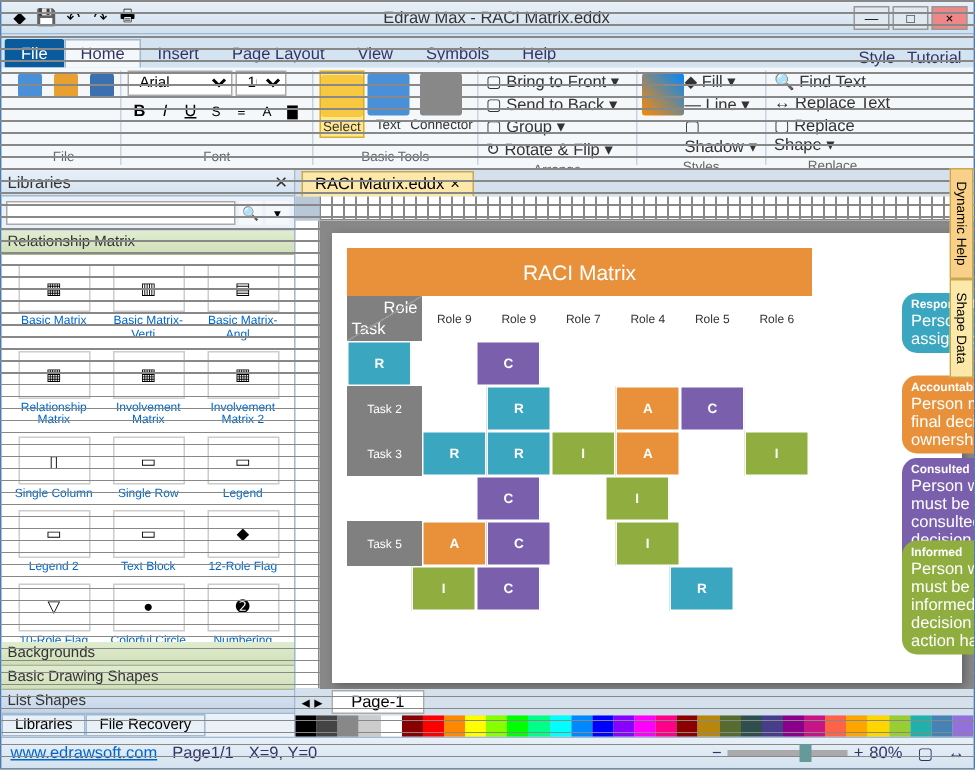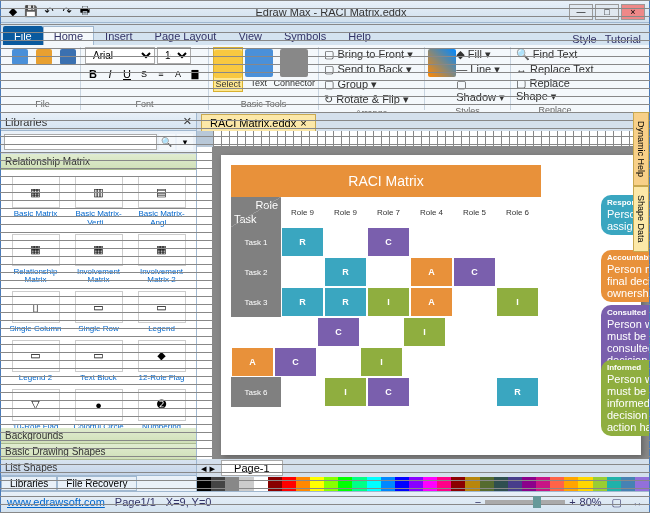--- a/index.html
+++ b/index.html
@@ -303,21 +303,20 @@
                 </div>
                 <div class="raci-role">Role 9</div>
                 <div class="raci-role">Role 9</div>
                 <div class="raci-role">Role 7</div>
                 <div class="raci-role">Role 4</div>
                 <div class="raci-role">Role 5</div>
                 <div class="raci-role">Role 6</div>
               </div>
             <div id="racibody">
                 <div class="raci-row">
-                  <div class="raci-task">Task 1</div>
                   <div class="raci-cell" style="background:#3aa6c0">R</div>
                   <div class="raci-cell" style="background:#fff"></div>
                   <div class="raci-cell" style="background:#7a5fad">C</div>
                   <div class="raci-cell" style="background:#fff"></div>
                   <div class="raci-cell" style="background:#fff"></div>
                   <div class="raci-cell" style="background:#fff"></div>
                 </div>
                 <div class="raci-row">
                   <div class="raci-task">Task 2</div>
                   <div class="raci-cell" style="background:#fff"></div>
@@ -338,29 +337,29 @@
                 </div>
                 <div class="raci-row">
                   <div class="raci-cell" style="background:#fff"></div>
                   <div class="raci-cell" style="background:#fff"></div>
                   <div class="raci-cell" style="background:#7a5fad">C</div>
                   <div class="raci-cell" style="background:#fff"></div>
                   <div class="raci-cell" style="background:#8fae3f">I</div>
                   <div class="raci-cell" style="background:#fff"></div>
                 </div>
                 <div class="raci-row">
+                  <div class="raci-task">Task 5</div>
                   <div class="raci-cell" style="background:#e8913a">A</div>
                   <div class="raci-cell" style="background:#7a5fad">C</div>
                   <div class="raci-cell" style="background:#fff"></div>
                   <div class="raci-cell" style="background:#8fae3f">I</div>
                   <div class="raci-cell" style="background:#fff"></div>
                   <div class="raci-cell" style="background:#fff"></div>
                 </div>
                 <div class="raci-row">
-                  <div class="raci-task">Task 6</div>
                   <div class="raci-cell" style="background:#fff"></div>
                   <div class="raci-cell" style="background:#8fae3f">I</div>
                   <div class="raci-cell" style="background:#7a5fad">C</div>
                   <div class="raci-cell" style="background:#fff"></div>
                   <div class="raci-cell" style="background:#fff"></div>
                   <div class="raci-cell" style="background:#3aa6c0">R</div>
                 </div>
               </div>
           </div>
           <div id="legend">

